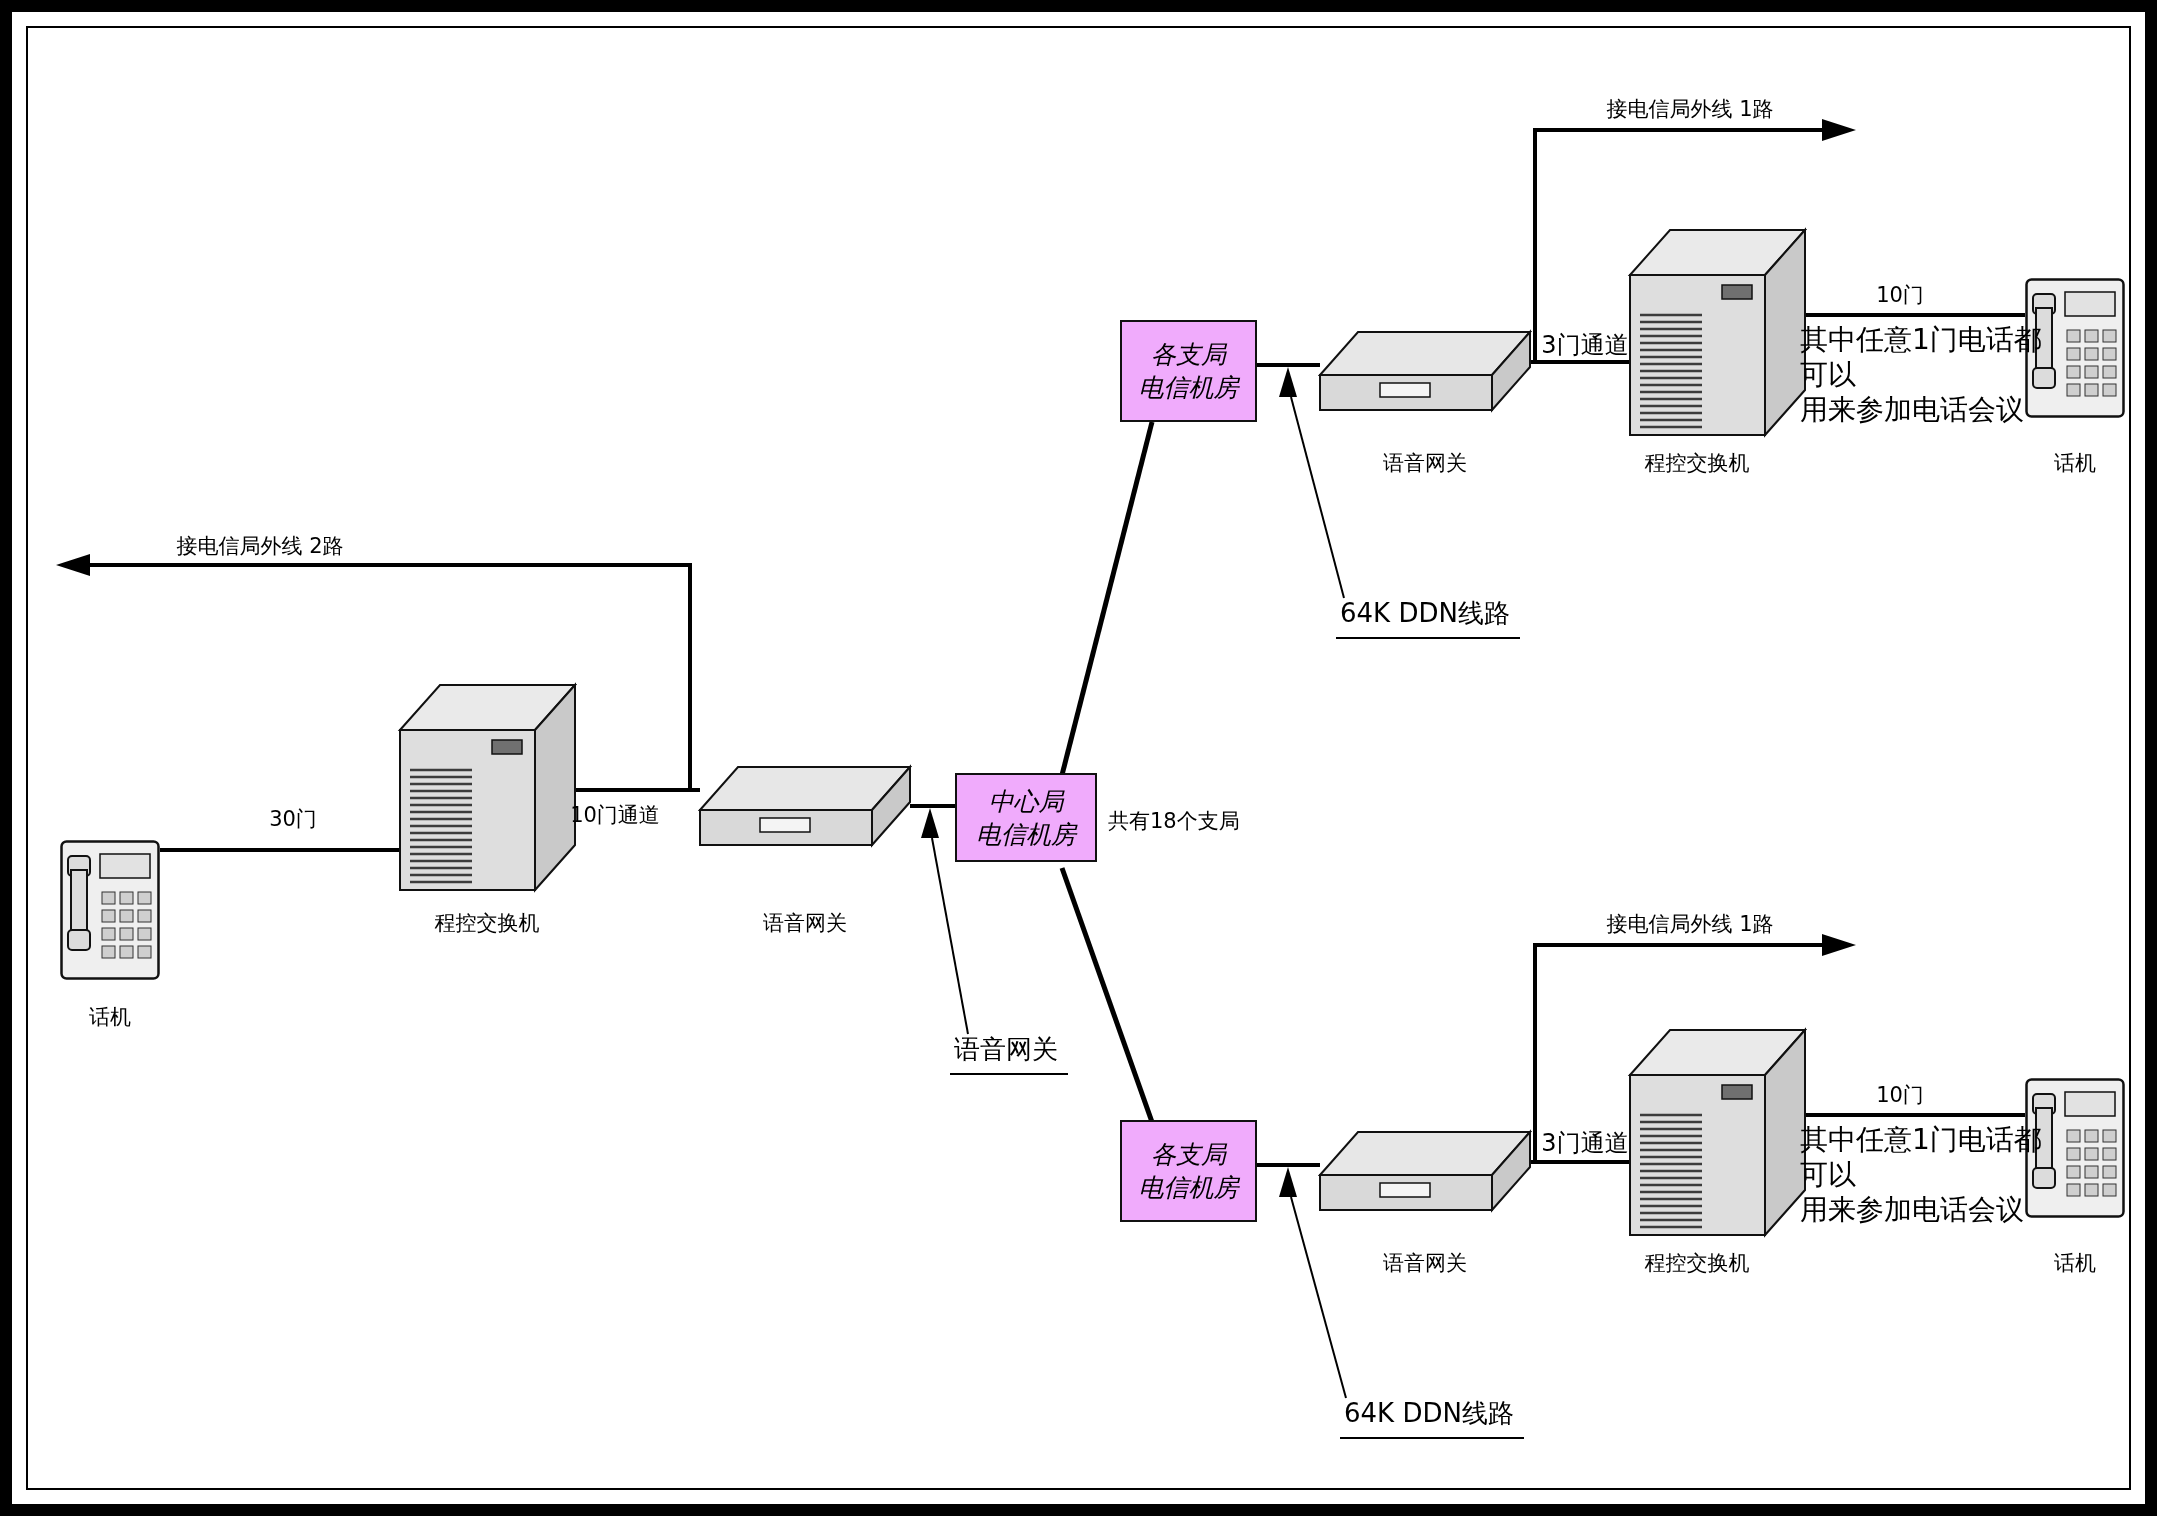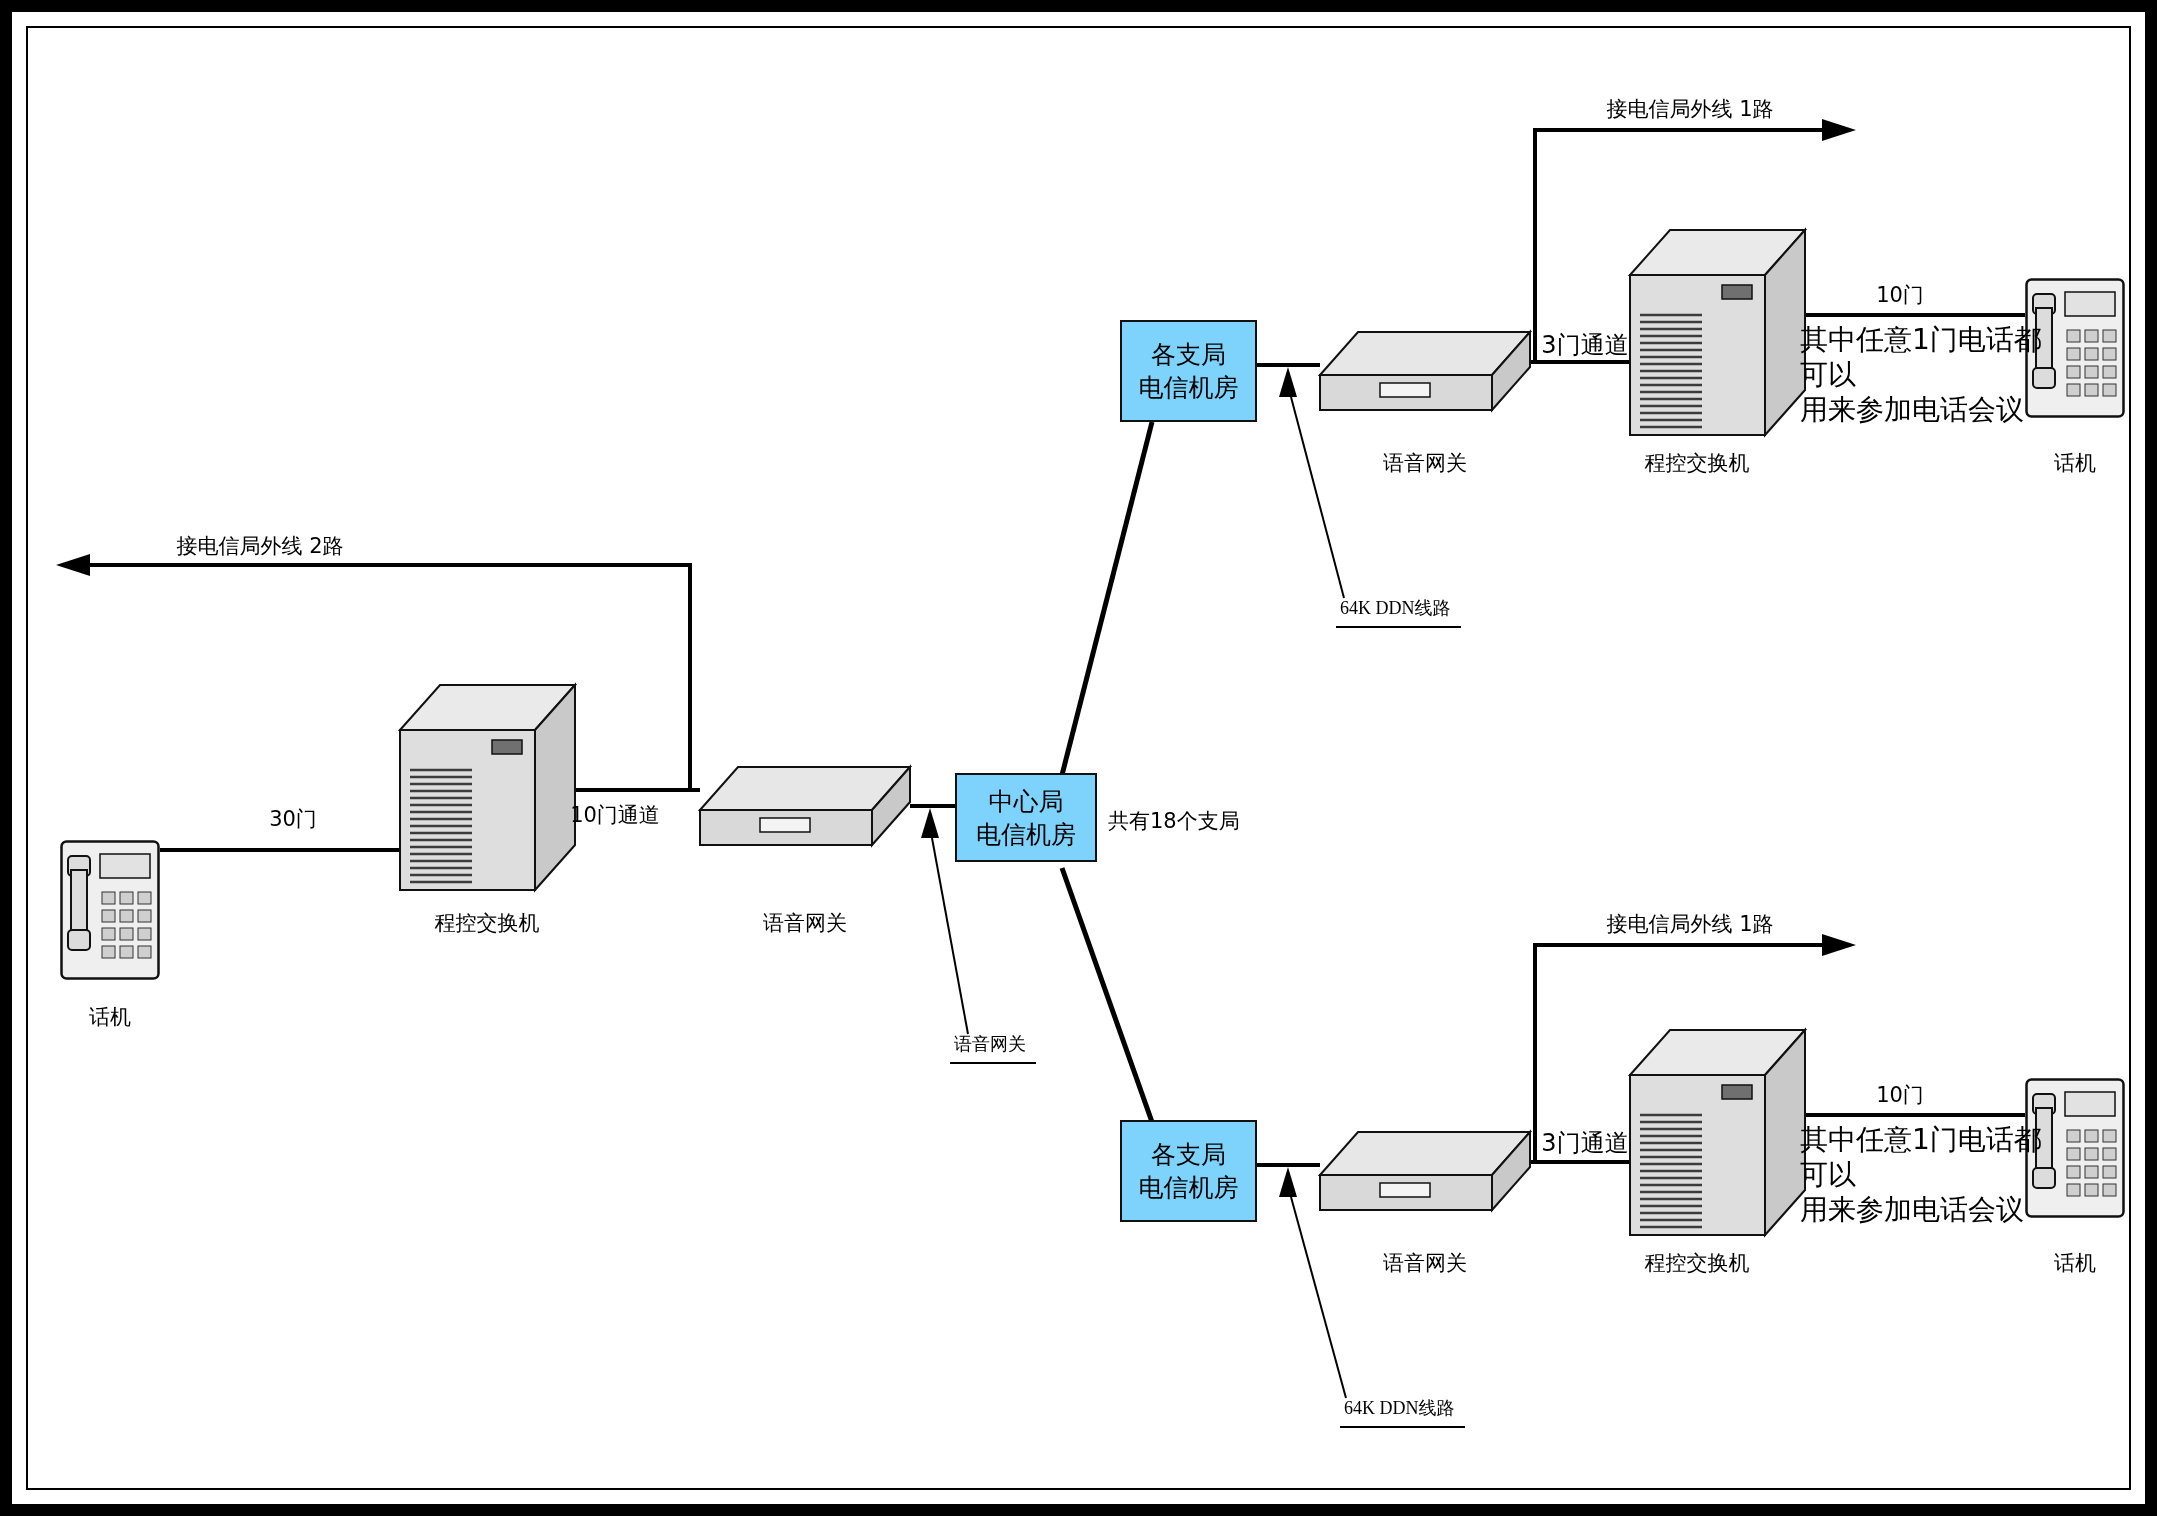--- a/index.html
+++ b/index.html
@@ -5,26 +5,26 @@
   html,body{margin:0;padding:0;background:#fff;}
   body{width:2157px;height:1516px;position:relative;overflow:hidden;
        font-family:"DejaVu Sans",sans-serif;color:#000;}
   .stage{position:absolute;inset:0;}
   .frame-outer{position:absolute;inset:0;border:12px solid #000;}
   .frame-inner{position:absolute;inset:26px;border:2px solid #000;}
   svg.canvas{position:absolute;left:0;top:0;}
   .lbl{position:absolute;font-size:21px;line-height:30px;white-space:pre-line;}
   .ctr{text-align:center;}
   .note{font-size:28px;line-height:35px;}
-  .officebox{position:absolute;background:#7dd3fc;border:2px solid #111;
+  .officebox{position:absolute;background:#f0abfc;border:2px solid #111;
              box-sizing:border-box;display:flex;align-items:center;justify-content:center;
-             text-align:center;font-size:25px;line-height:33px;white-space:pre-line;}
+             text-align:center;font-size:25px;line-height:33px;white-space:pre-line;font-style:italic;}
   .ann{position:absolute;}
   .ann span{display:inline-block;border-bottom:2px solid #000;padding:0 10px 6px 4px;
-            font-size:18px;white-space:nowrap;font-family:Liberation Serif, serif;}
+            font-size:26px;white-space:nowrap;}
 </style>
 </head>
 <body>
 
 <div class="stage">
 
   <svg class="canvas" width="2157" height="1516" viewBox="0 0 2157 1516">
     <defs>
       <g id="pbx">
         <polygon points="0,45 40,0 175,0 135,45" fill="#eaeaea" stroke="#111" stroke-width="2"></polygon>

